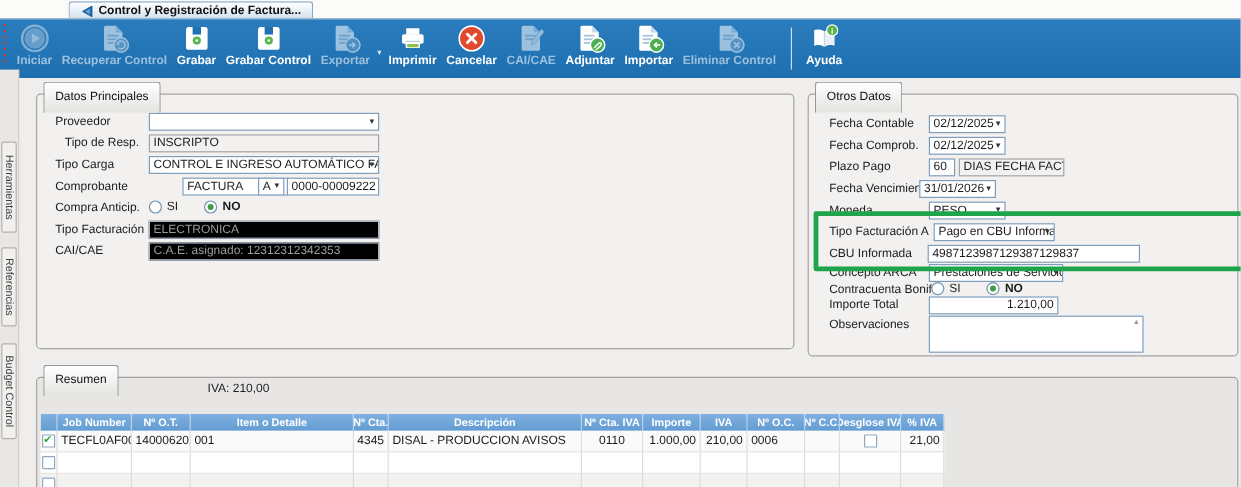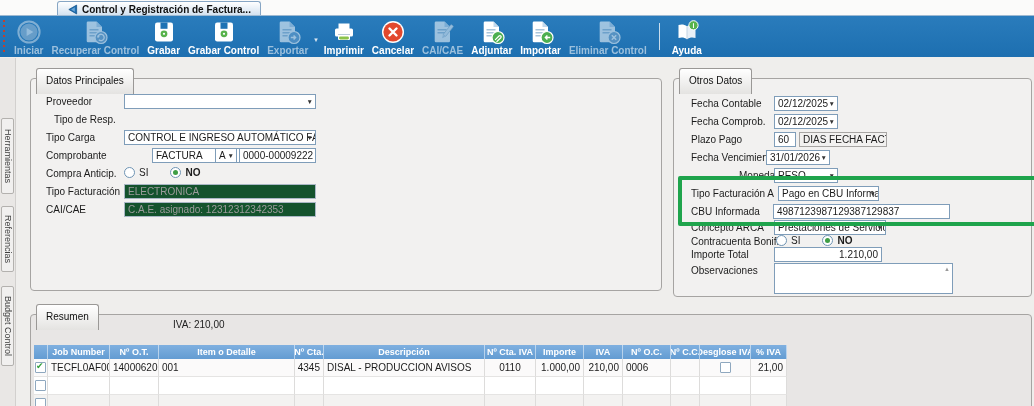--- a/index.html
+++ b/index.html
@@ -6,21 +6,21 @@
   #screen{position:relative;width:1034px;height:406px;background:#efeeec;overflow:hidden;
           font-family:"Liberation Sans","DejaVu Sans",sans-serif;color:#1b1b1b;}
 
   
   .titlebar{position:absolute;left:0;top:0;width:100%;height:15px;background:#fbfbfa;}
   .title-tab{position:absolute;left:57px;top:1px;height:14px;display:flex;align-items:center;gap:4px;
              padding:0 9px;background:linear-gradient(#ffffff,#d0e0ef);border:1px solid #87a6c4;border-bottom:none;
              border-radius:3px 3px 0 0;font-size:10px;font-weight:bold;color:#111;white-space:nowrap;}
 
   
-  .toolbar{position:absolute;left:0;top:15px;width:100%;height:42px;
+  .toolbar{position:absolute;left:0;top:15px;width:100%;height:50px;
            background:linear-gradient(#2a7cbc,#1d6fb0);border-top:1px solid #9db9d2;box-sizing:border-box;
            display:flex;align-items:stretch;padding-left:10px;}
   .gripper{position:absolute;left:3px;top:4px;width:2px;height:34px;
            background:repeating-linear-gradient(to bottom,#c2402c 0 2px,transparent 2px 5px);}
   .tb-btn{display:flex;flex-direction:column;align-items:center;justify-content:flex-start;
           padding:2px 4px 0;cursor:default;}
   .tb-icon{height:27px;display:flex;align-items:center;justify-content:center;}
   .tb-label{font-size:10px;font-weight:bold;color:#ffffff;line-height:11px;white-space:nowrap;}
   .tb-btn.disabled .tb-label{color:#9cc0dd;}
   .tb-btn.disabled .tb-icon{opacity:.55;}
@@ -36,21 +36,21 @@
   .gbox{position:absolute;border:1px solid #a6a4a2;border-radius:4px;background:#f2f1f0;}
   .gbox-tab{position:absolute;height:17px;line-height:15px;background:linear-gradient(#ffffff,#e4e3e1);
             border:1px solid #9a9896;border-bottom:none;border-radius:3px 3px 0 0;padding:4px 9px;
             font-size:10px;color:#101010;z-index:3;}
   .flabel{position:absolute;font-size:10px;line-height:15px;white-space:nowrap;color:#1b1b1b;}
   .tbox,.combo{position:absolute;height:15px;background:#fff;border:1px solid #7f9db9;box-sizing:border-box;
          font-size:10px;line-height:13px;padding:0 3px;white-space:nowrap;overflow:hidden;}
   .combo{padding-right:13px;}
   .carrow{position:absolute;right:2px;top:3px;font-size:6.5px;color:#333;line-height:8px;}
   .tbox.ro{background:#f2f1f0;border-color:#a7a5a3;}
-  .tbox.dis{background:#14532d;border-color:#a9b7c5;color:#9b9b9b;}
+  .tbox.dis{background:#000000;border-color:#a9b7c5;color:#9b9b9b;}
   .tbox.right{text-align:right;}
   .radio-group{position:absolute;display:flex;align-items:center;font-size:10px;gap:4px;}
   .radio{width:11px;height:11px;border-radius:50%;border:1px solid #6f94b4;background:#fff;box-sizing:border-box;position:relative;display:inline-block;}
   .radio.sel::after{content:"";position:absolute;left:2px;top:2px;right:2px;bottom:2px;border-radius:50%;background:#3f9e45;}
   .obs{position:absolute;background:#fff;border:1px solid #7f9db9;box-sizing:border-box;}
   .obs .scroll-up{position:absolute;right:2px;top:2px;font-size:6px;color:#9a9a9a;}
 
   
   .hl-green{position:absolute;left:678px;top:176px;width:354px;height:42px;border:4px solid #1fa44c;
             border-radius:2px;z-index:5;pointer-events:none;}
@@ -266,20 +266,21 @@
   <div class="gbox-tab" style="left:36px;top:68px;">Datos Principales</div>
   <div class="gbox" style="left:30px;top:78px;width:630px;height:211px;">
 
     <span class="flabel" style="left:15px;top:15px;">Proveedor</span>
     <div class="combo" style="left:93px;top:15px;width:192px;">
       <span></span>
       <span class="carrow">▼</span>
     </div>
 
     <span class="flabel" style="left:23px;top:33px;">Tipo de Resp.</span>
+    <div class="tbox ro" style="left:93px;top:33px;width:192px;">INSCRIPTO</div>
 
     <span class="flabel" style="left:15px;top:51px;">Tipo Carga</span>
     <div class="combo" style="left:93px;top:51px;width:192px;">
       <span>CONTROL E INGRESO AUTOMÁTICO FACTURAS DE PRO</span>
       <span class="carrow">▼</span>
     </div>
 
     <span class="flabel" style="left:15px;top:69px;">Comprobante</span>
     <div class="combo" style="left:93px;top:69px;width:89px;margin-left:28px;">
       <span>FACTURA</span>
@@ -325,21 +326,21 @@
     <span class="flabel" style="left:17px;top:53px;">Plazo Pago</span>
     <div class="tbox" style="left:100px;top:53px;width:22px;">60</div>
     <div class="tbox ro" style="left:125px;top:53px;width:88px;">DIAS FECHA FACTURA</div>
 
     <span class="flabel" style="left:17px;top:71px;">Fecha Vencimiento</span>
     <div class="combo" style="left:92px;top:71px;width:64px;">
       <span>31/01/2026</span>
       <span class="carrow">▼</span>
     </div>
 
-    <span class="flabel" style="left:17px;top:89px;margin-left:48px;">Moneda</span>
+    <span class="flabel" style="left:17px;top:89px;">Moneda</span>
     <div class="combo" style="left:100px;top:89px;width:64px;">
       <span>PESO</span>
       <span class="carrow">▼</span>
     </div>
 
     <span class="flabel" style="left:17px;top:107px;">Tipo Facturación A</span>
     <div class="combo" style="left:104px;top:107px;width:101px;">
       <span>Pago en CBU Informada</span>
       <span class="carrow">▼</span>
     </div>

